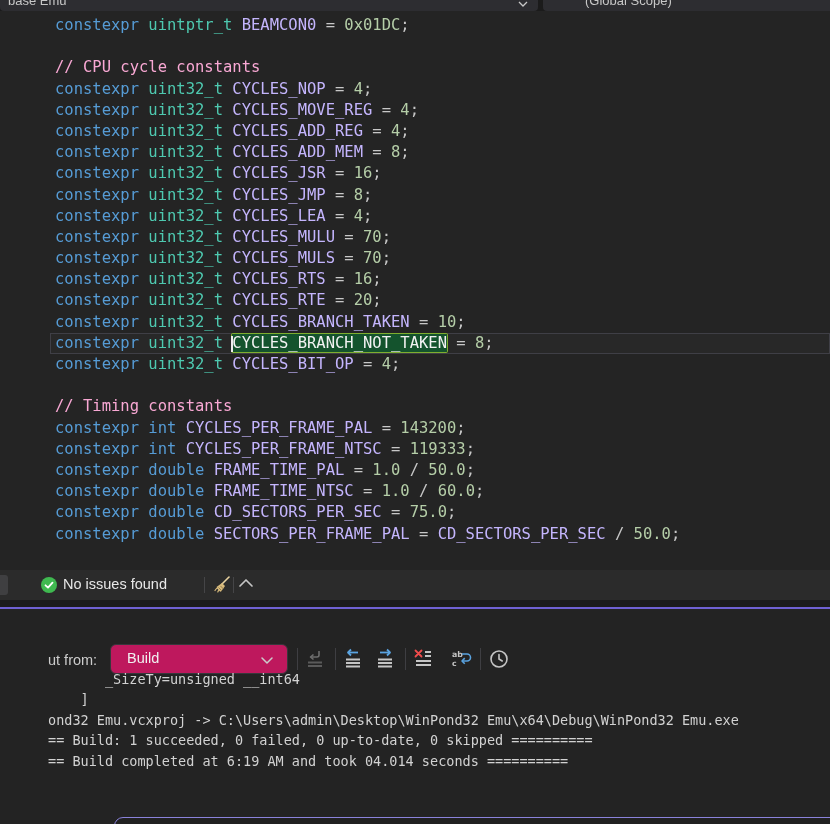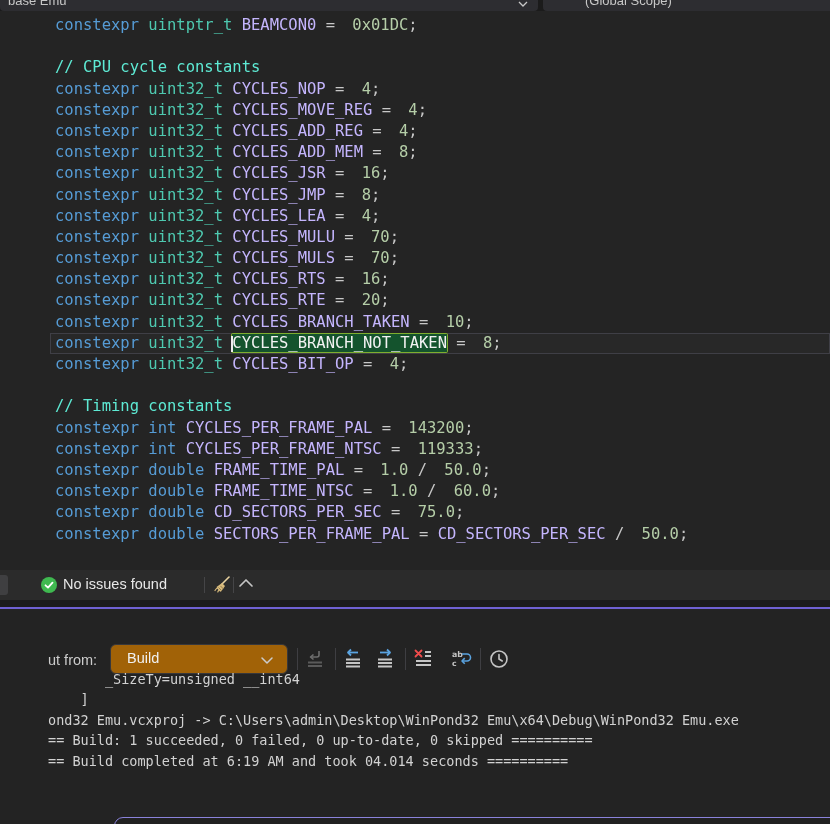--- a/index.html
+++ b/index.html
@@ -24,22 +24,22 @@
             background:#242424; padding-top:4px; overflow:hidden; }
   .code-line { height:21.2px; padding-left:55px; white-space:pre;
                font-family:"DejaVu Sans Mono", monospace; font-size:15.5px;
                line-height:21.2px; font-weight:500; }
   .code-line.current { position:relative; margin-left:50px; padding-left:4px;
                border:1px solid #3F3F46; background:#282828; line-height:19.2px; }
   .tok-kw  { color:#569CD6; }
   .tok-type{ color:#4EC9B0; }
   .tok-id  { color:#c4b5fd; }
   .tok-op  { color:#C8C8C8; }
-  .tok-num { color:#B5CEA8;margin-left:8px; }
-  .tok-cm  { color:#5eead4;text-align:right; }
+  .tok-num { color:#B5CEA8; }
+  .tok-cm  { color:#f9a8d4;text-align:right; }
   .tok-hl  { background:#14532d; box-shadow:0 0 0 1px #7FAE2F; color:#F2F2F2;
              border-radius:1px; }
   .caret { position:absolute; left:180px; top:2px; width:1.5px; height:16px;
            background:#EDEDED; }
 
   
   .health-bar { position:absolute; top:570px; left:0; width:830px; height:30px;
                 background:#2B2B2B;text-align:center; }
   .health-stub { position:absolute; left:0; top:5px; width:8px; height:20px;
                  background:#3F3F41; border-radius:0 3px 3px 0; }
@@ -54,21 +54,21 @@
   .gap-strip { position:absolute; top:600px; left:0; width:830px; height:7px;
                background:#1B1B1B; }
   .purple-divider { position:absolute; top:607px; left:0; width:830px; height:2px; }
 
   
   .output-pane { position:absolute; top:609px; left:0; width:830px; height:240px;
                  background:#232323;margin-left:48px; }
   .output-label { position:absolute; left:0; top:43px; font-size:14.5px;
                   color:#CCCCCC; white-space:nowrap; }
   .output-dropdown { position:absolute; left:62px; top:35px; width:178px; height:30px;
-                     background:#a16207; border:1px solid #37373B; border-radius:6px;
+                     background:#be185d; border:1px solid #37373B; border-radius:6px;
                      cursor:pointer; }
   .output-dropdown .dd-text { position:absolute; left:16px; top:5px; font-size:14.5px;
                               color:#F0F0F0; }
   .output-dropdown .dd-chevron { position:absolute; right:14px; top:12px; }
   .tb-sep { top:39px; height:22px; background:#3E3E42; }
   .tb-icon { position:absolute; top:39px; width:22px; height:22px; cursor:pointer; }
   .output-log { position:absolute; left:0; top:60px; width:830px; }
   .out-line { height:20.4px; white-space:pre; font-family:"DejaVu Sans Mono", monospace;
               font-size:13.5px; line-height:20.4px; color:#D2D2D2; }
   .bottom-search-box { position:absolute; left:66px; top:208px; width:790px; height:40px;

